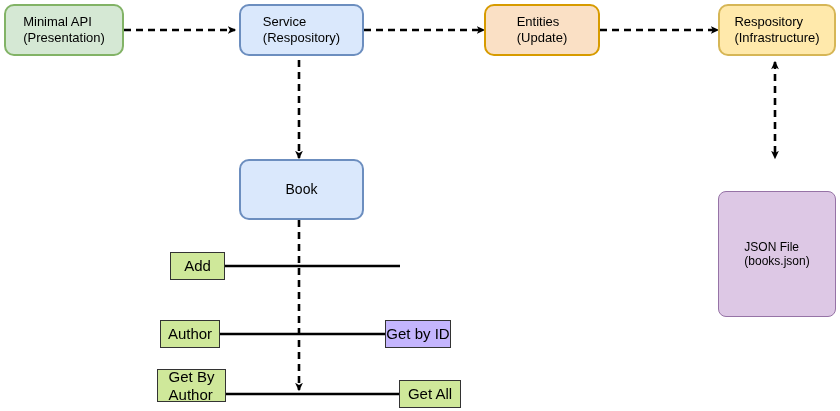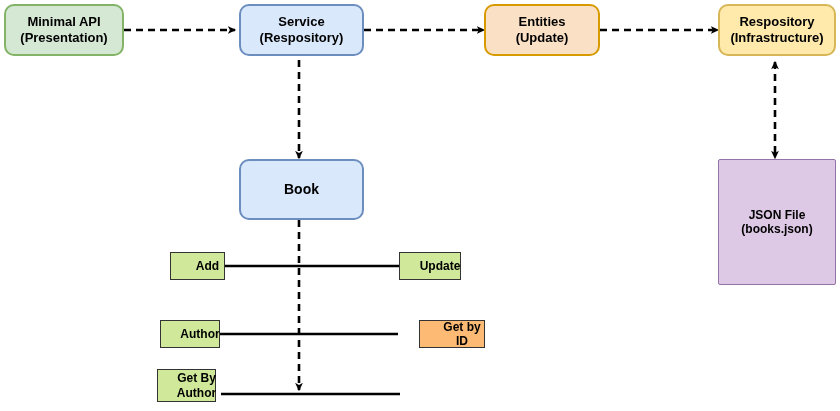--- a/index.html
+++ b/index.html
@@ -22,50 +22,49 @@
     width: 840px;
     height: 411px;
     pointer-events: none;
   }
   .node {
     position: absolute;
     box-sizing: border-box;
     display: flex;
     align-items: center;
     justify-content: center;
-    text-align: center;
-    font-weight: bold;
+    font-weight: normal;
     color: #000000;
     line-height: 1.2;
     white-space: pre-line;
   }
   .layer {
     border-radius: 10px;
     border-width: 2px;
     border-style: solid;
     font-size: 13px;
   }
   .entity {
     border-radius: 10px;
     border-width: 2px;
     border-style: solid;
     font-size: 13px;
   }
   .store {
-    border-radius: 2px;
+    border-radius: 8px;
     border-width: 1.5px;
     border-style: solid;
     font-size: 12px;
+    margin-top: 32px;
   }
   .method {
     border-radius: 0;
     border-width: 1.5px;
     border-style: solid;
-    font-size: 12px;
-    padding-left: 20px;
+    font-size: 15px;
   }
 </style>
 </head>
 <body>
 
 <div id="canvas">
 
   <svg class="edges" viewBox="0 0 840 411">
     <defs>
       <marker id="arrow-end" markerWidth="9" markerHeight="9" refX="7.2" refY="4.5" orient="auto" markerUnits="userSpaceOnUse">
@@ -107,23 +106,23 @@
   <div class="node entity" style="left:239px; top:159px; width:125px; height:61px; background:#dae8fc; border-color:#6c8ebf; font-size:14px;">Book</div>
 
   <div class="node layer" style="left:718px; top:4px; width:118px; height:52px; background:#ffe9ab; border-color:#d6b656;">Respository
 (Infrastructure)</div>
 
   <div class="node store" style="left:718px; top:159px; width:118px; height:126px; background:#ddc8e5; border-color:#9673a6;">JSON File
 (books.json)</div>
 
   <div class="node method" style="left:170px; top:252px; width:55px; height:28px; background:#cfe89a; border-color:#333333;">Add</div>
 
-  <div class="node method" style="left:399px; top:252px; width:62px; height:28px; background:#cfe89a; border-color:#333333;">Update</div>
 
   <div class="node method" style="left:160px; top:320px; width:60px; height:28px; background:#cfe89a; border-color:#333333;">Author</div>
 
-  <div class="node method" style="left:419px; top:320px; width:66px; height:28px; background:#fdba74; border-color:#333333;">Get by ID</div>
+  <div class="node method" style="left:385px; top:320px; width:66px; height:28px; background:#c4b5fd; border-color:#333333;">Get by ID</div>
 
-  <div class="node method" style="left:157px; top:369px; width:59px; height:33px; background:#cfe89a; border-color:#333333;">Get By
+  <div class="node method" style="left:157px; top:369px; width:69px; height:33px; background:#cfe89a; border-color:#333333;">Get By
 Author</div>
 
+  <div class="node method" style="left:399px; top:380px; width:62px; height:28px; background:#cfe89a; border-color:#333333;">Get All</div>
 
 </div>
 
 </body></html>

